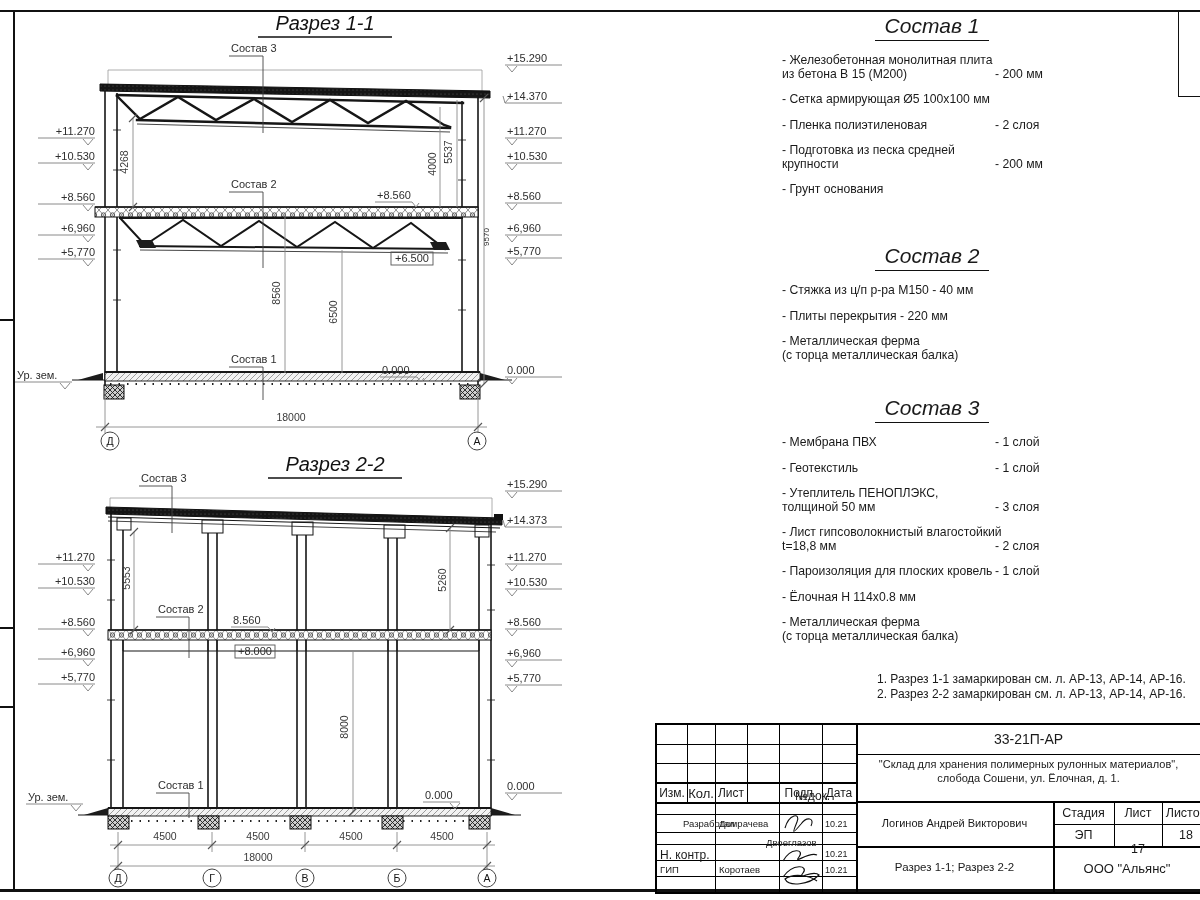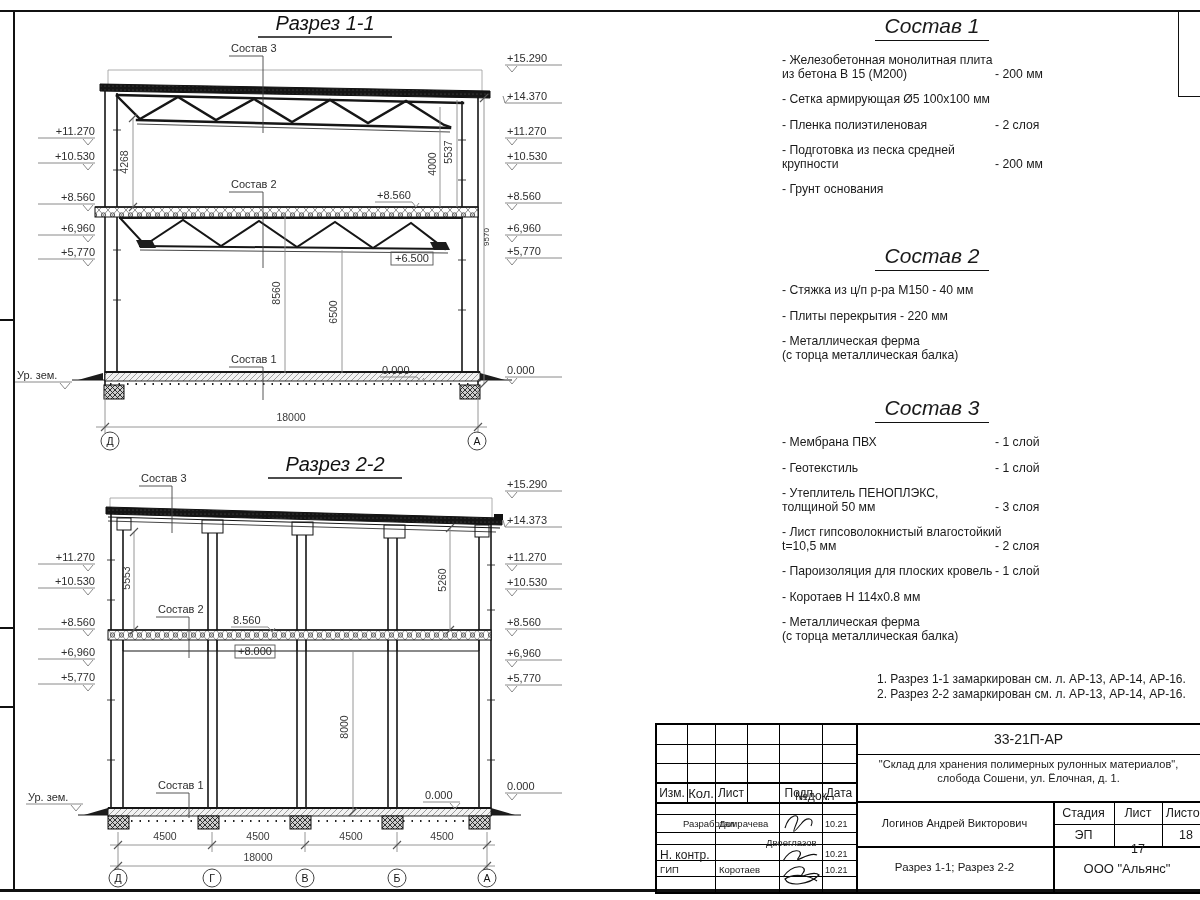--- a/index.html
+++ b/index.html
@@ -532,33 +532,33 @@
     <div class="s-item">
       <div class="nm">
           <div>- Утеплитель ПЕНОПЛЭКС,</div>
           <div class="l2">толщиной 50 мм</div>
         </div>
       <div class="val">- 3 слоя</div>
     </div>
     <div class="s-item">
       <div class="nm">
           <div>- Лист гипсоволокнистый влагостойкий</div>
-          <div class="l2">t=10,5 мм</div>
+          <div class="l2">t=18,8 мм</div>
         </div>
       <div class="val">- 2 слоя</div>
     </div>
     <div class="s-item">
       <div class="nm">
           <div>- Пароизоляция для плоских кровель</div>
         </div>
       <div class="val">- 1 слой</div>
     </div>
     <div class="s-item">
       <div class="nm">
-          <div>- Коротаев Н 114x0.8 мм</div>
+          <div>- Ёлочная Н 114x0.8 мм</div>
         </div>
 
     </div>
     <div class="s-item">
       <div class="nm">
           <div>- Металлическая ферма</div>
           <div class="l2">(с торца металлическая балка)</div>
         </div>
 
     </div>

